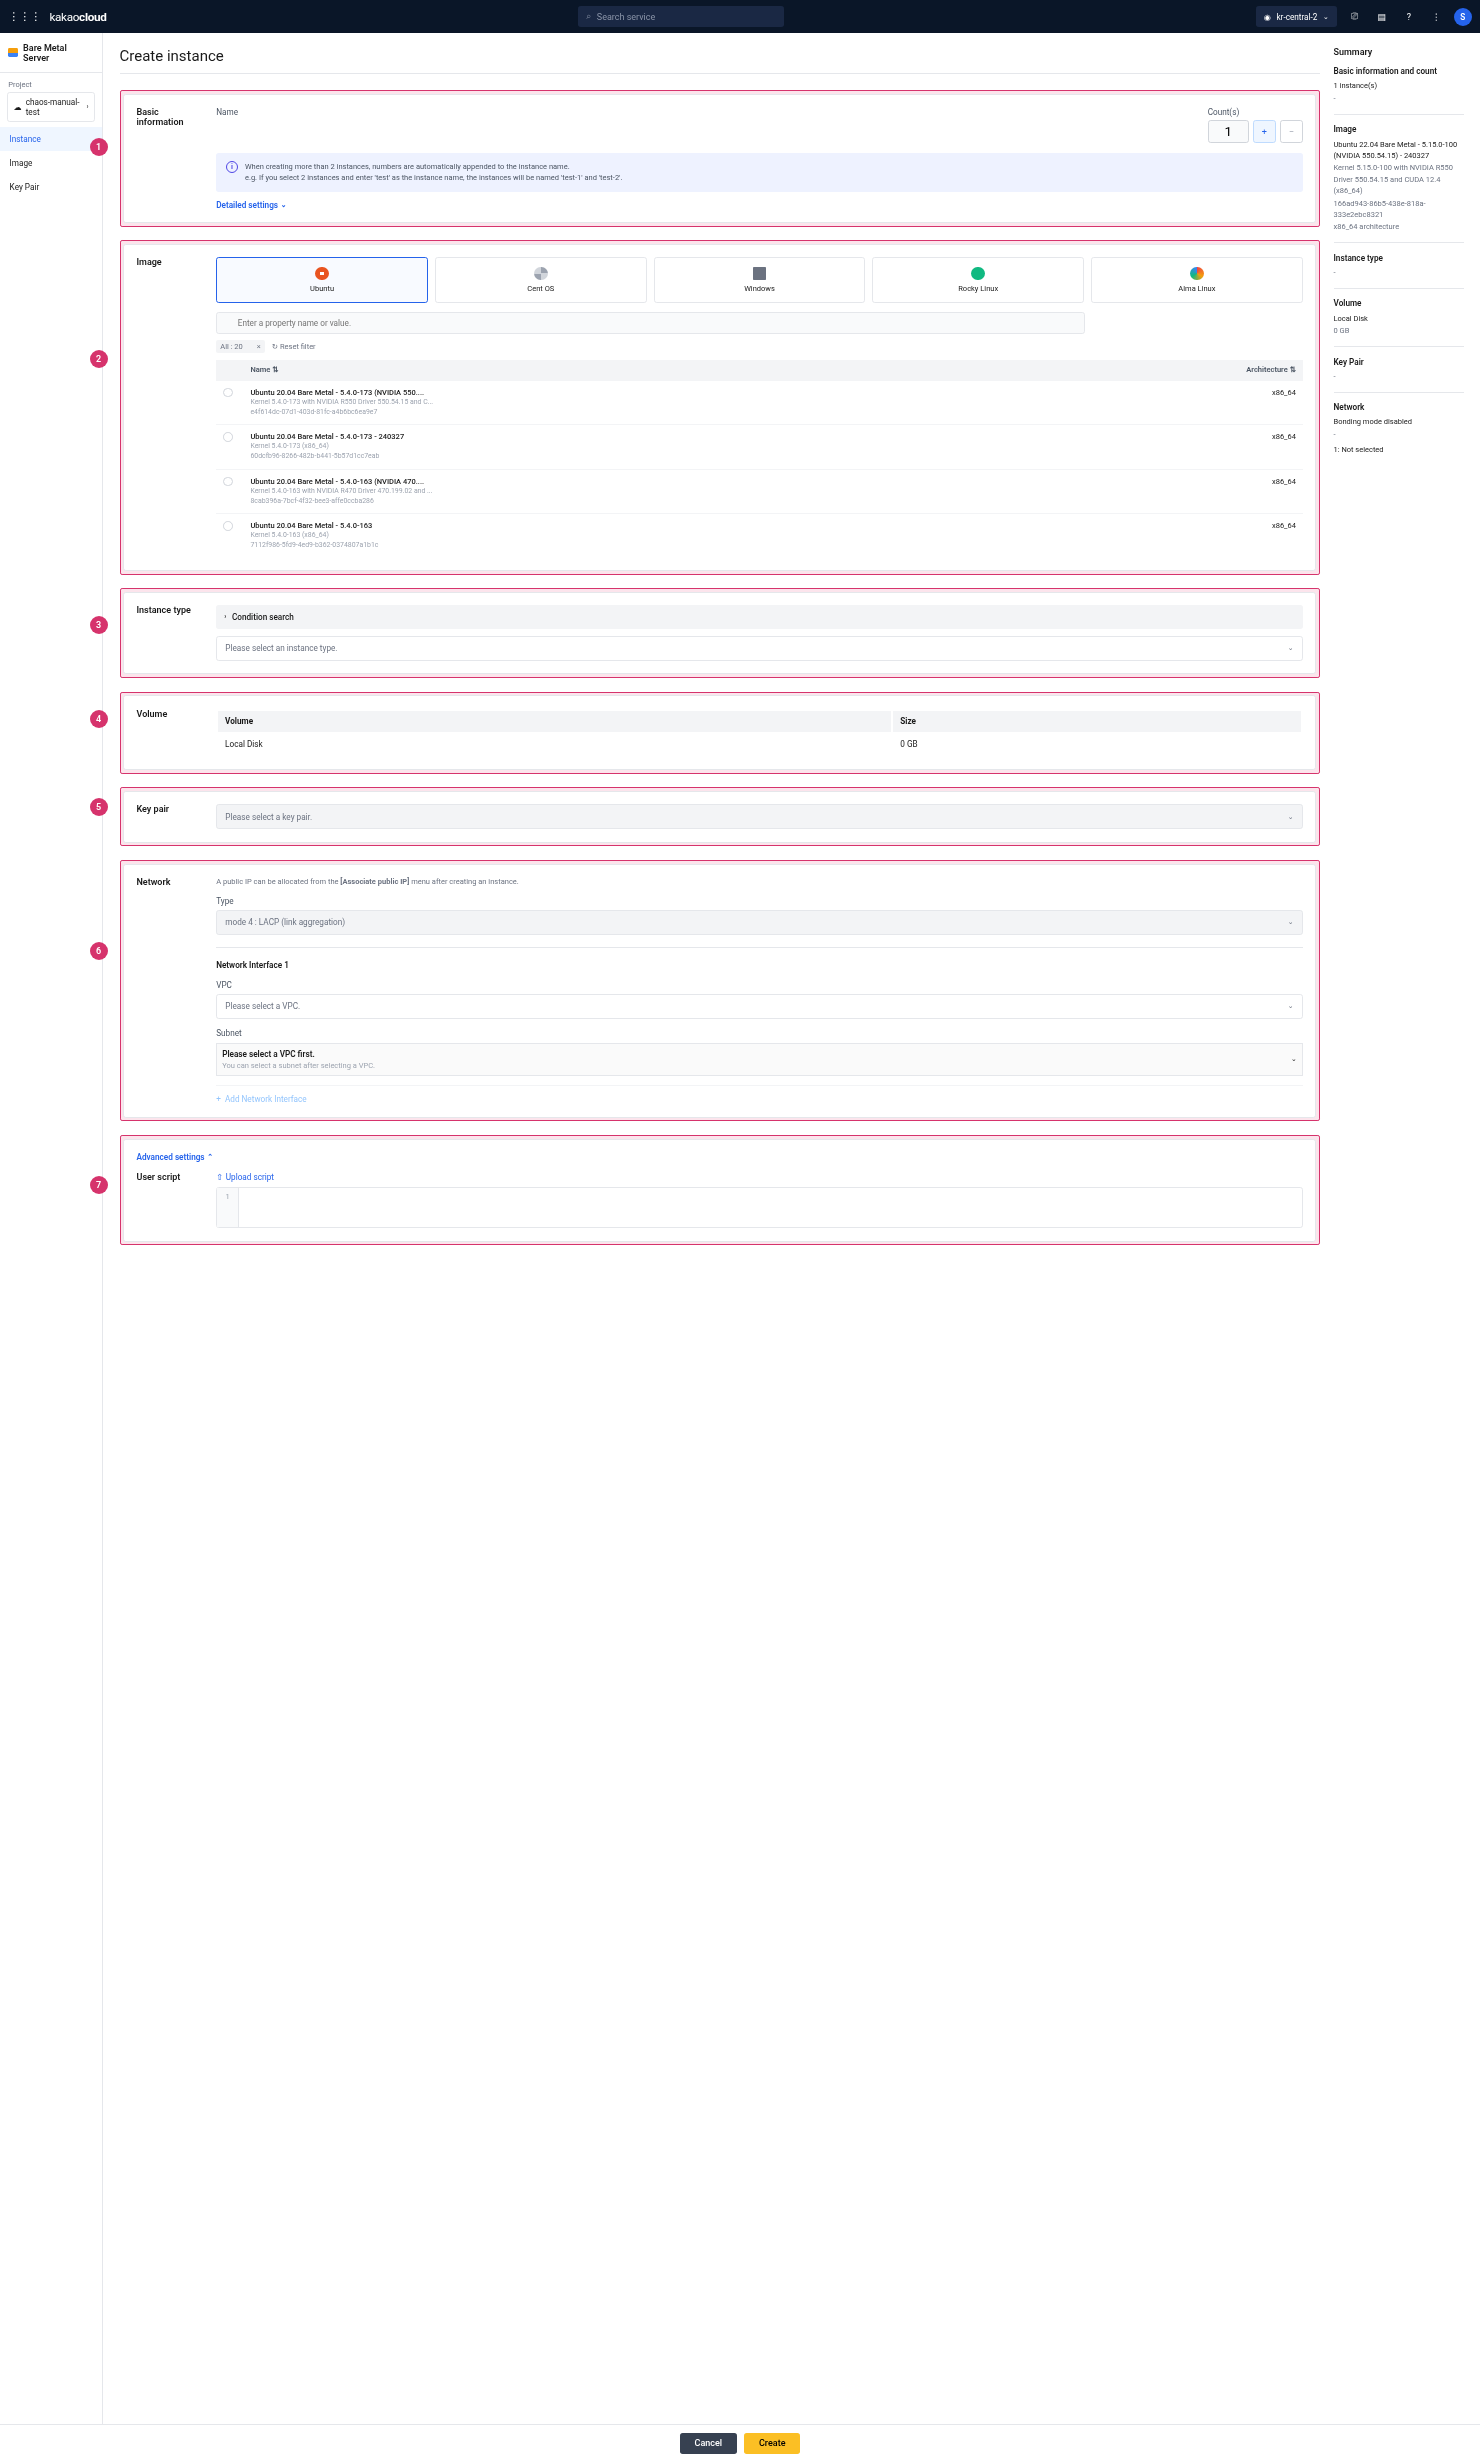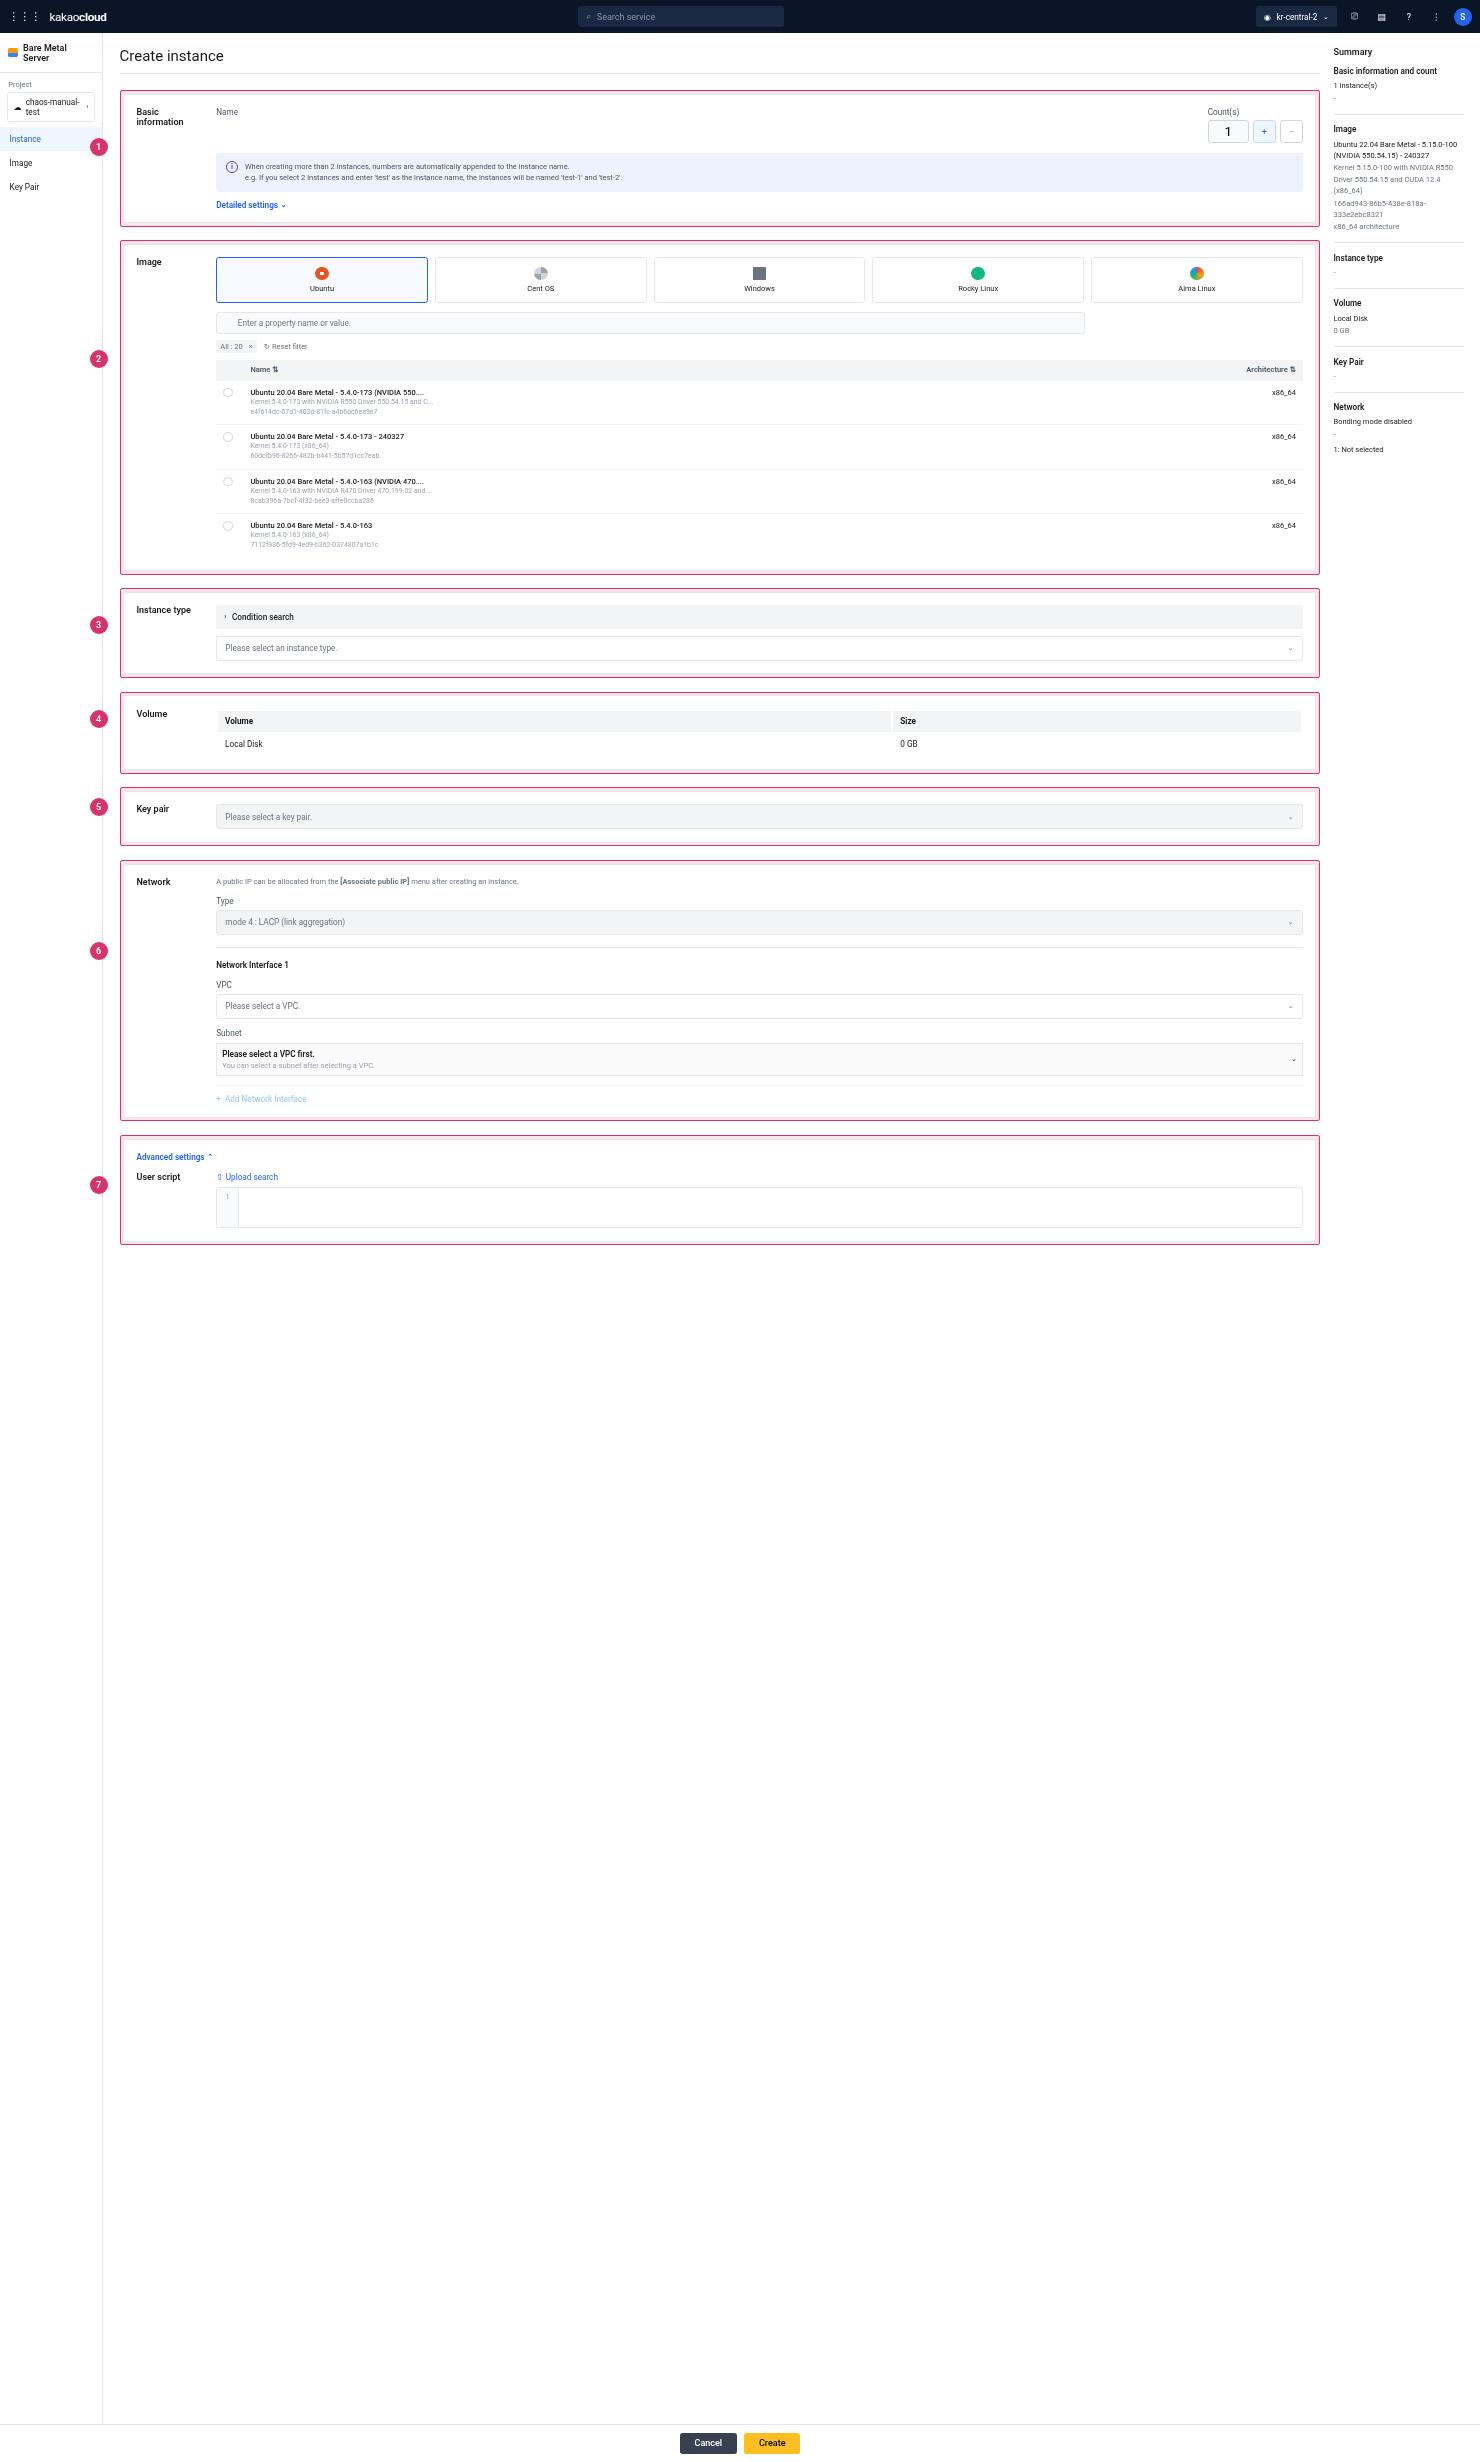--- a/index.html
+++ b/index.html
@@ -63,21 +63,21 @@
 .os-card.selected { border-color: #2563eb; background: #f8faff; }
 .os-icon { width: 13.7px; height: 13.7px; margin: 0 auto 4.1px; border-radius: 50%; }
 .ubuntu-i { background: radial-gradient(circle, #fff 30%, #e95420 30%); border: 2.1px solid #e95420; }
 .centos-i { background: conic-gradient(#9ca3af 0 25%, #d1d5db 0 50%, #9ca3af 0 75%, #d1d5db 0); }
 .windows-i { background: #6b7280; border-radius: 0.7px; }
 .rocky-i { background: #10b981; border-radius: 50%; }
 .alma-i { background: conic-gradient(#ef4444, #f59e0b, #10b981, #3b82f6); border-radius: 50%; }
 
 .filter-input { width: 80%; height: 22px; border: 0.7px solid #e5e7eb; border-radius: 2.7px; padding: 0 6.9px 0 20.6px; font-size: 8.2px; background: #f9fafb; margin-bottom: 5.5px; }
 .filter-row { display: flex; gap: 6.9px; align-items: center; font-size: 7.5px; color: #6b7280; margin-bottom: 6.9px; }
-.chip { background: #f3f4f6; border-radius: 2.1px; padding: 2.1px 4.1px; display: inline-flex; align-items: flex-start; gap: 6px; }
+.chip { background: #f3f4f6; border-radius: 2.1px; padding: 2.1px 4.1px; display: inline-flex; align-items: flex-start; gap: 14px; }
 
 
 .img-table { width: 100%; border-collapse: collapse; }
 .img-table thead { background: #f3f4f6; }
 .img-table th { text-align: left; padding: 5.5px 6.9px; font-size: 7.5px; font-weight: 600; color: #4b5563; }
 .img-table th:last-child { text-align: right; }
 .img-table td { padding: 6.9px; border-top: 0.7px solid #f3f4f6; font-size: 7.5px; vertical-align: top; }
 .img-name { font-weight: 500; color: #1a1a1a; margin-bottom: 1.4px; }
 .img-desc { font-size: 6.9px; color: #9ca3af; line-height: 1.4; }
 .radio { width: 9.6px; height: 9.6px; border: 1px solid #d1d5db; border-radius: 50%; display: inline-block; }
@@ -376,21 +376,21 @@
             <div class="section" style="flex-direction:column;gap:9.6px;">
           <div class="detail-link">
             <span>Advanced settings</span>
                 <span class="chev">⌃</span>
           </div>
           <div style="display:flex;gap:13.7px;">
             <div class="section-label">User script</div>
             <div class="section-body">
               <div class="upload-link">
                 <span>⇧</span>
-                    <span>Upload search</span>
+                    <span>Upload script</span>
               </div>
               <div class="script-box">
                 <div class="gutter">1</div>
                 <div style="flex:1;"></div>
               </div>
             </div>
           </div>
         </div>
           </div>
       </div>

